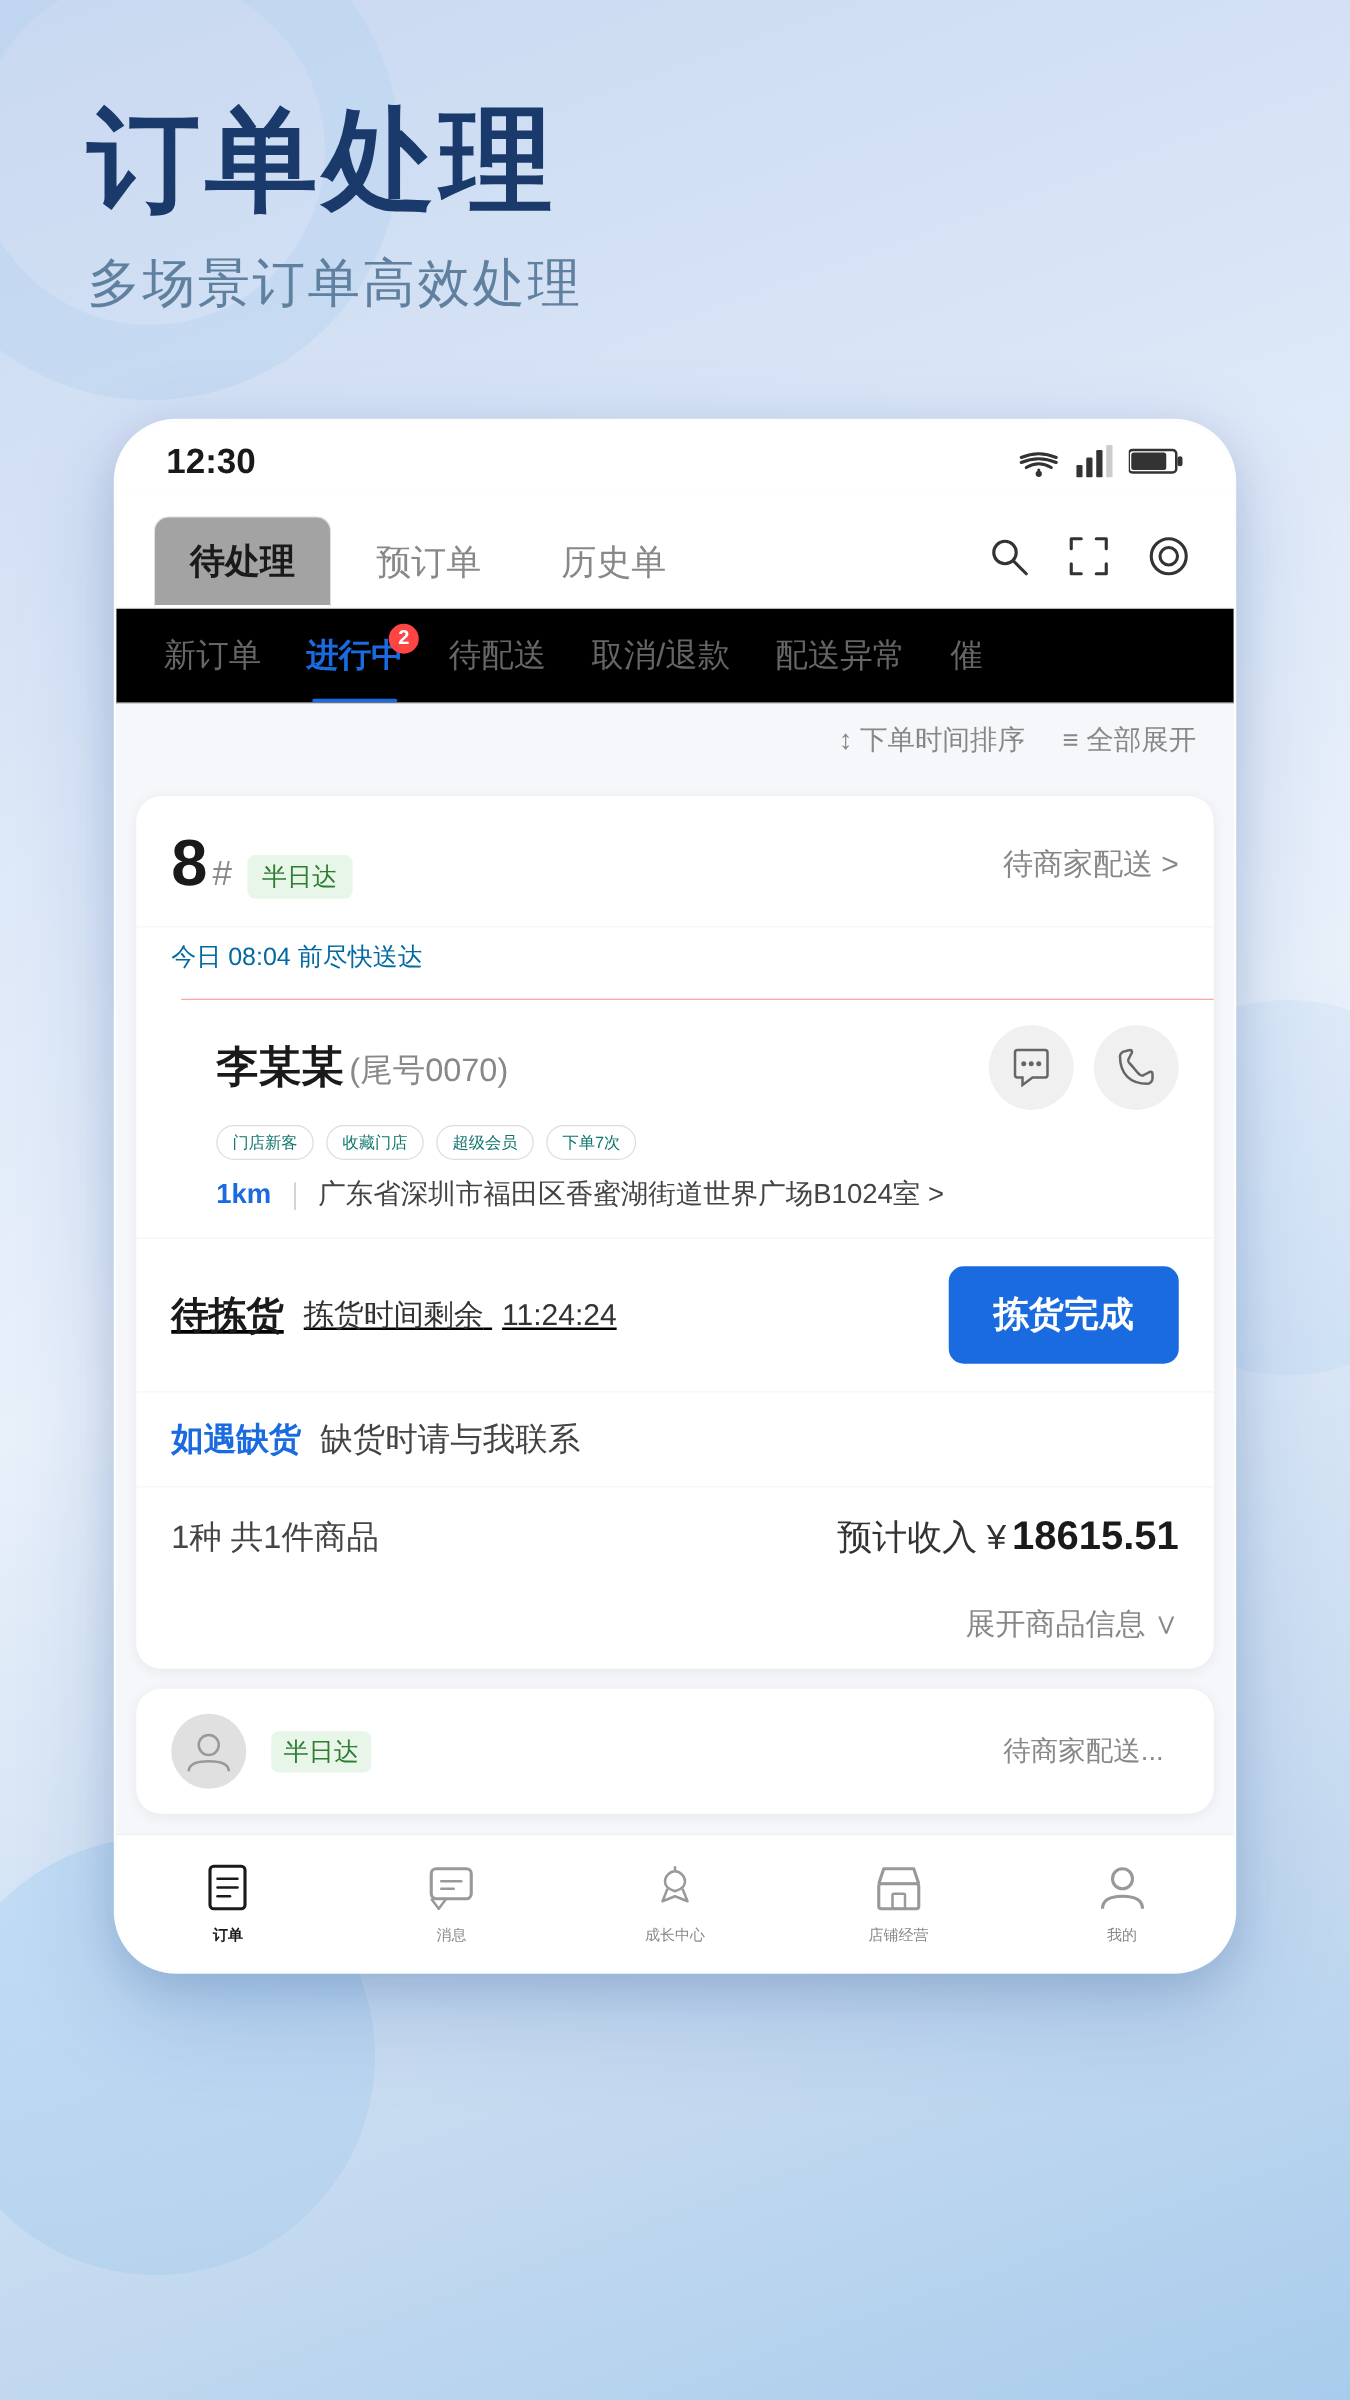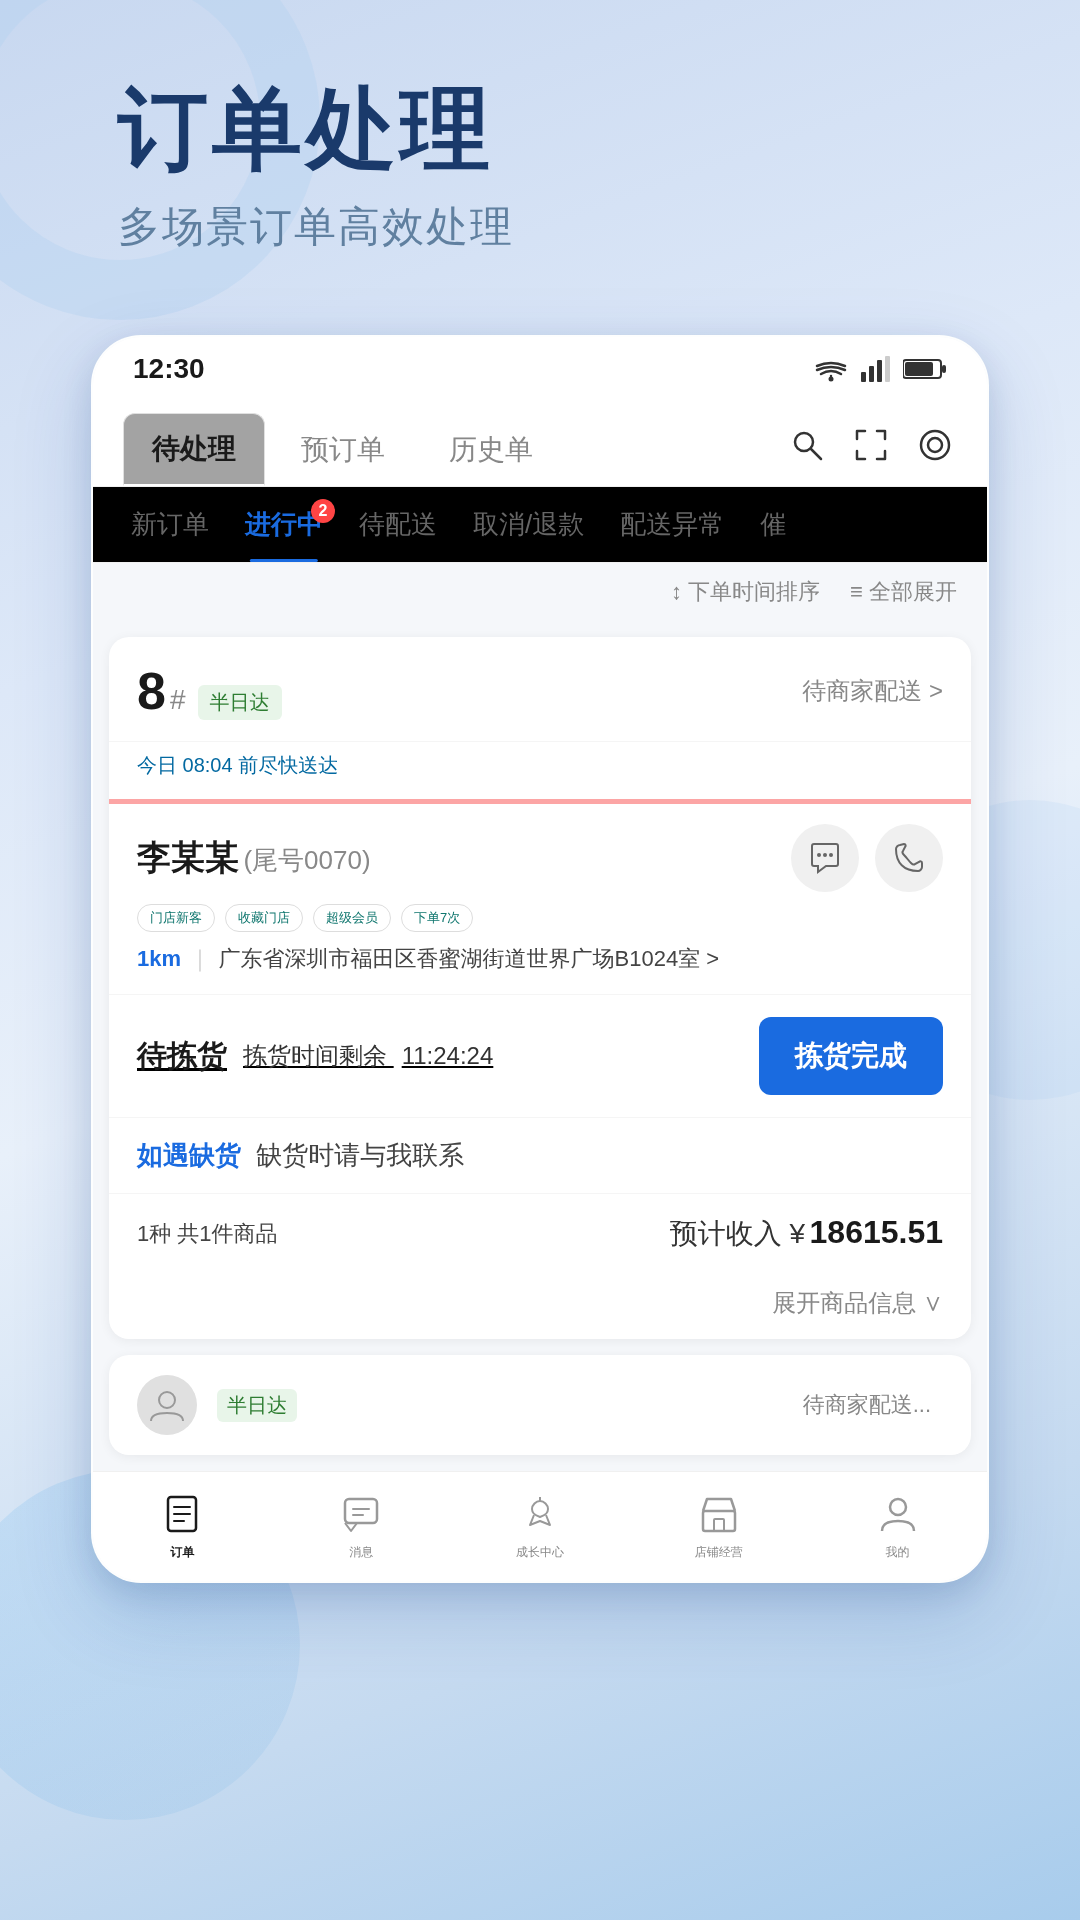--- a/index.html
+++ b/index.html
@@ -43,21 +43,20 @@
       border-radius: 50%;
       background: linear-gradient(135deg, rgba(100,180,240,0.2), rgba(80,160,220,0.1));
       pointer-events: none;
     }
 
     
     .page-header {
       padding: 80px 70px 40px 70px;
       position: relative;
       z-index: 2;
-      margin-left: 48px;
     }
     .page-title {
       font-size: 90px;
       font-weight: 800;
       color: #1a3a6b;
       line-height: 1.1;
       letter-spacing: 4px;
     }
     .page-subtitle {
       font-size: 42px;
@@ -260,21 +259,22 @@
     }
     .order-time {
       padding: 10px 28px 20px;
       font-size: 20px;
       color: #0369a1;
     }
 
     
     .customer-section {
       padding: 20px 28px;
-      border-top: 5px solid #fca5a5;
+      border-top: 1px solid #fca5a5;
+      margin-left: 36px;
     }
     .customer-row {
       display: flex;
       justify-content: space-between;
       align-items: center;
     }
     .customer-name {
       font-size: 34px;
       font-weight: 700;
       color: #1a1a1a;
@@ -375,21 +375,21 @@
 
     
     .product-count-row {
       padding: 20px 28px;
       border-top: 1px solid #f5f5f5;
       display: flex;
       justify-content: space-between;
       align-items: center;
     }
     .prod-count {
-      font-size: 22px;
+      font-size: 26px;
       color: #444;
     }
     .prod-income {
       font-size: 28px;
       color: #333;
     }
     .income-amount {
       font-size: 32px;
       font-weight: 700;
       color: #1a1a1a;

